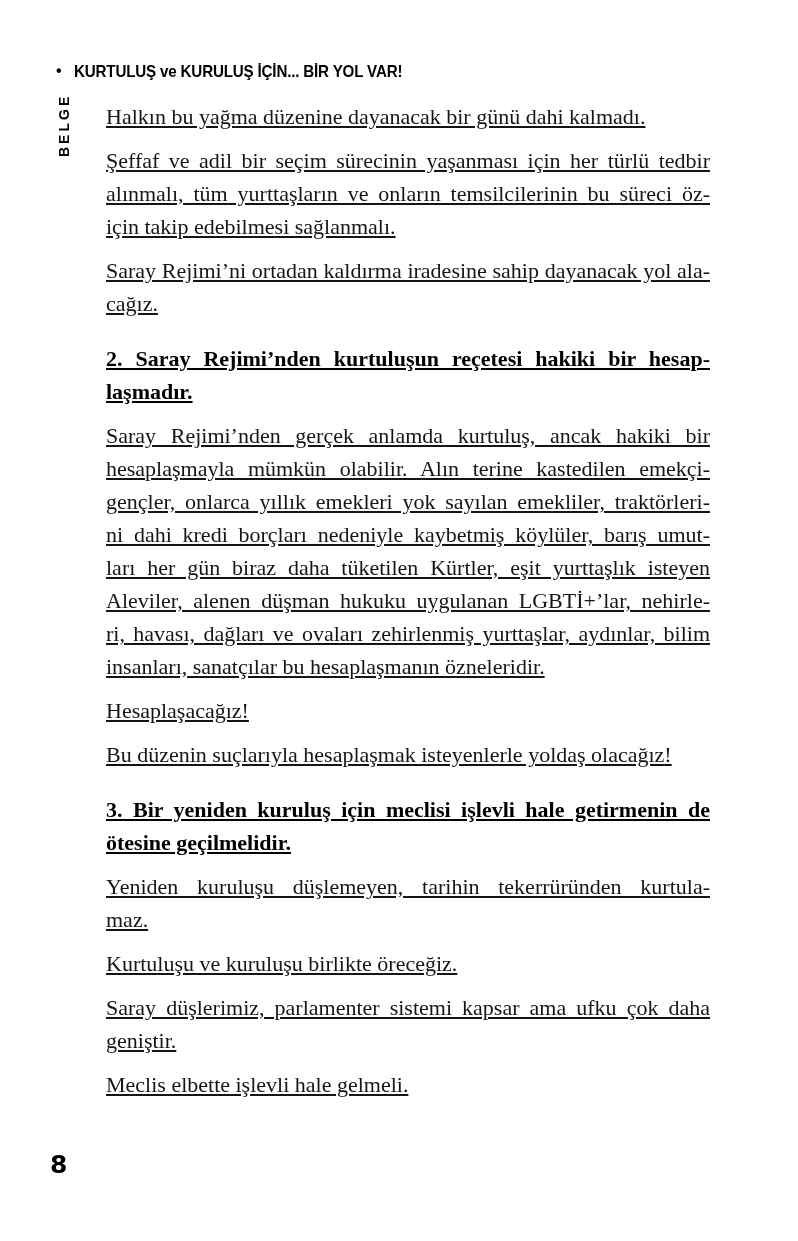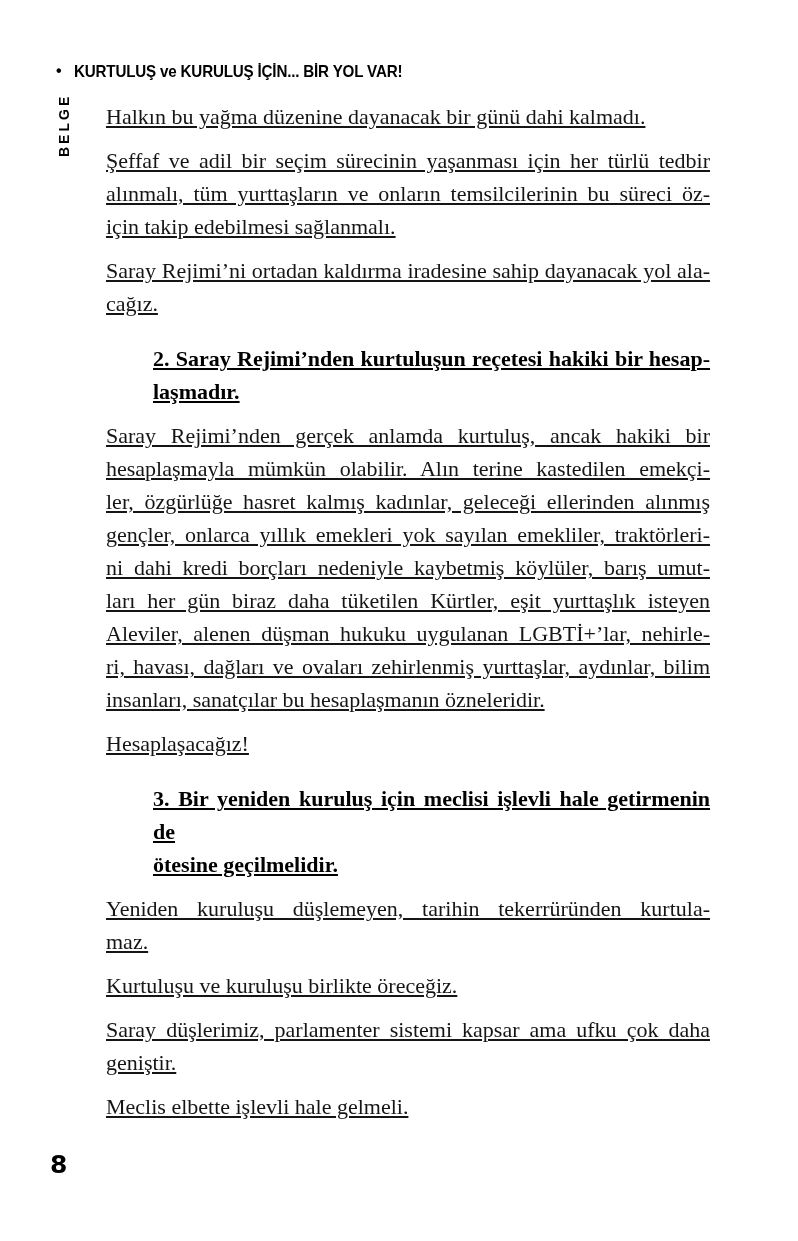--- a/index.html
+++ b/index.html
@@ -62,21 +62,20 @@
     width: 604px;
     font-size: 22px;
     line-height: 33px;
     color: #151515;
   }
   .para { margin: 0 0 11px 0; text-decoration: underline; }
   .para.heading {
     margin-top: 22px;
     font-weight: bold;
     color: #000000;
-    margin-left: 47px;
   }
   .line { text-align: justify; }
   .line.just {
     text-align-last: justify;
     -moz-text-align-last: justify;
   }
   
   .page-number {
     position: absolute;
     left: 50px;
@@ -112,30 +111,32 @@
         <div class="line just">Saray Rejimi’ni ortadan kaldırma iradesine sahip dayanacak yol ala-</div>
         <div class="line">cağız.</div>
       </div>
       <div class="para heading">
         <div class="line just">2. Saray Rejimi’nden kurtuluşun reçetesi hakiki bir hesap-</div>
         <div class="line">laşmadır.</div>
       </div>
       <div class="para">
         <div class="line just">Saray Rejimi’nden gerçek anlamda kurtuluş, ancak hakiki bir</div>
         <div class="line just">hesaplaşmayla mümkün olabilir. Alın terine kastedilen emekçi-</div>
-        <div class="line just">ler, özgürlüğe hasret kalmış kadınlar, geleceği ellerinden alınmış</div>
         <div class="line just">gençler, onlarca yıllık emekleri yok sayılan emekliler, traktörleri-</div>
         <div class="line just">ni dahi kredi borçları nedeniyle kaybetmiş köylüler, barış umut-</div>
         <div class="line just">ları her gün biraz daha tüketilen Kürtler, eşit yurttaşlık isteyen</div>
         <div class="line just">Aleviler, alenen düşman hukuku uygulanan LGBTİ+’lar, nehirle-</div>
         <div class="line just">ri, havası, dağları ve ovaları zehirlenmiş yurttaşlar, aydınlar, bilim</div>
         <div class="line">insanları, sanatçılar bu hesaplaşmanın özneleridir.</div>
       </div>
       <div class="para">
         <div class="line">Hesaplaşacağız!</div>
+      </div>
+      <div class="para">
+        <div class="line">Bu düzenin suçlarıyla hesaplaşmak isteyenlerle yoldaş olacağız!</div>
       </div>
       <div class="para heading">
         <div class="line just">3. Bir yeniden kuruluş için meclisi işlevli hale getirmenin de</div>
         <div class="line">ötesine geçilmelidir.</div>
       </div>
       <div class="para">
         <div class="line just">Yeniden kuruluşu düşlemeyen, tarihin tekerrüründen kurtula-</div>
         <div class="line">maz.</div>
       </div>
       <div class="para">

